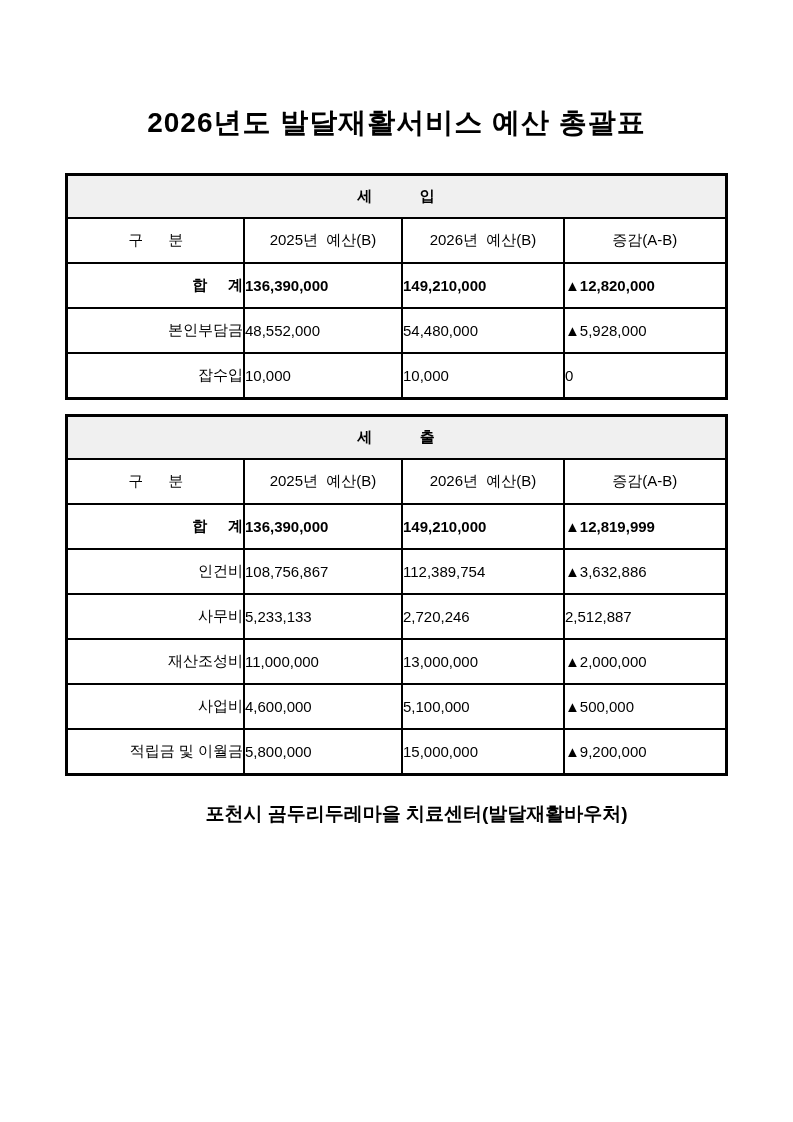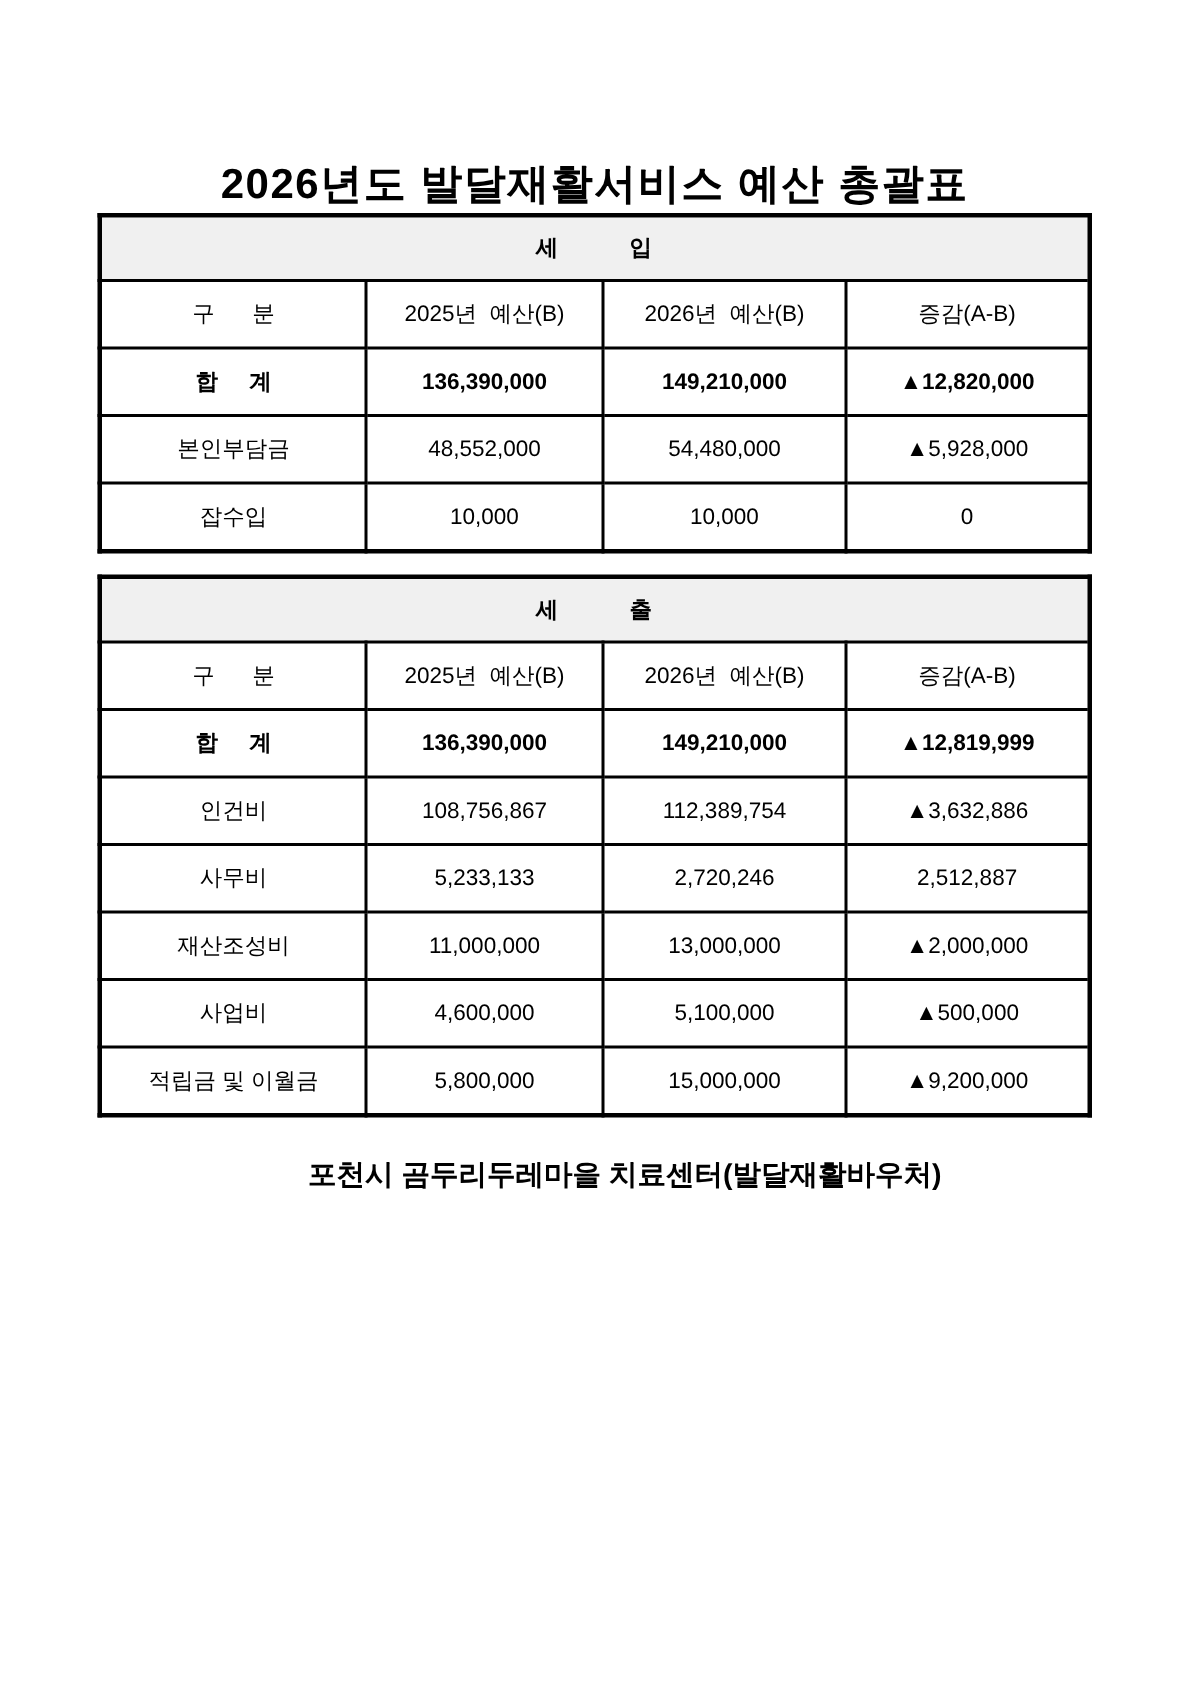--- a/index.html
+++ b/index.html
@@ -27,20 +27,21 @@
     white-space: pre;
   }
   table.budget {
     width: 659px;
     margin: 0 auto;
     border-collapse: collapse;
     table-layout: fixed;
     border: 3px solid #000000;
   }
   table.budget.first {
+    margin-top: 31px;
   }
   table.budget.second {
     margin-top: 14px;
   }
   table.budget td {
     border: 2px solid #000000;
     font-size: 15px;
     white-space: pre;
     overflow: hidden;
     padding: 0;
@@ -54,24 +55,24 @@
     letter-spacing: 1px;
   }
   tr.header-row td,
   tr.data-row td {
     height: 43px;
   }
   tr.header-row td {
     text-align: center;
   }
   td.cat {
-    text-align: center;
+    text-align: right;
   }
   td.num {
-    text-align: center;
+    text-align: left;
     padding-right: 6px;
   }
   tr.total-row td {
     font-weight: bold;
   }
   .doc-footer {
     margin-top: 25px;
     text-align: center;
     font-size: 19px;
     font-weight: bold;

